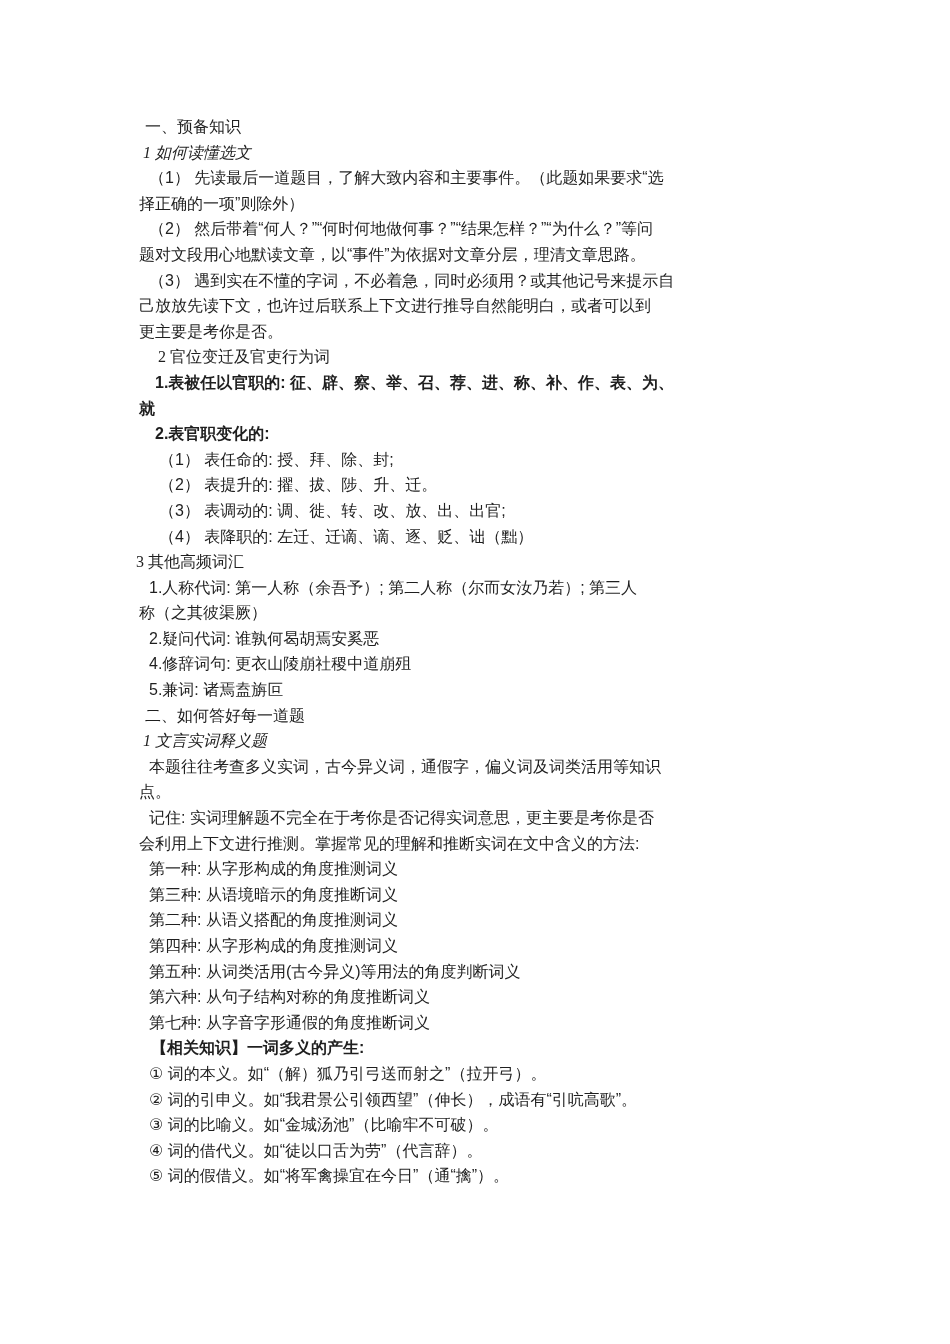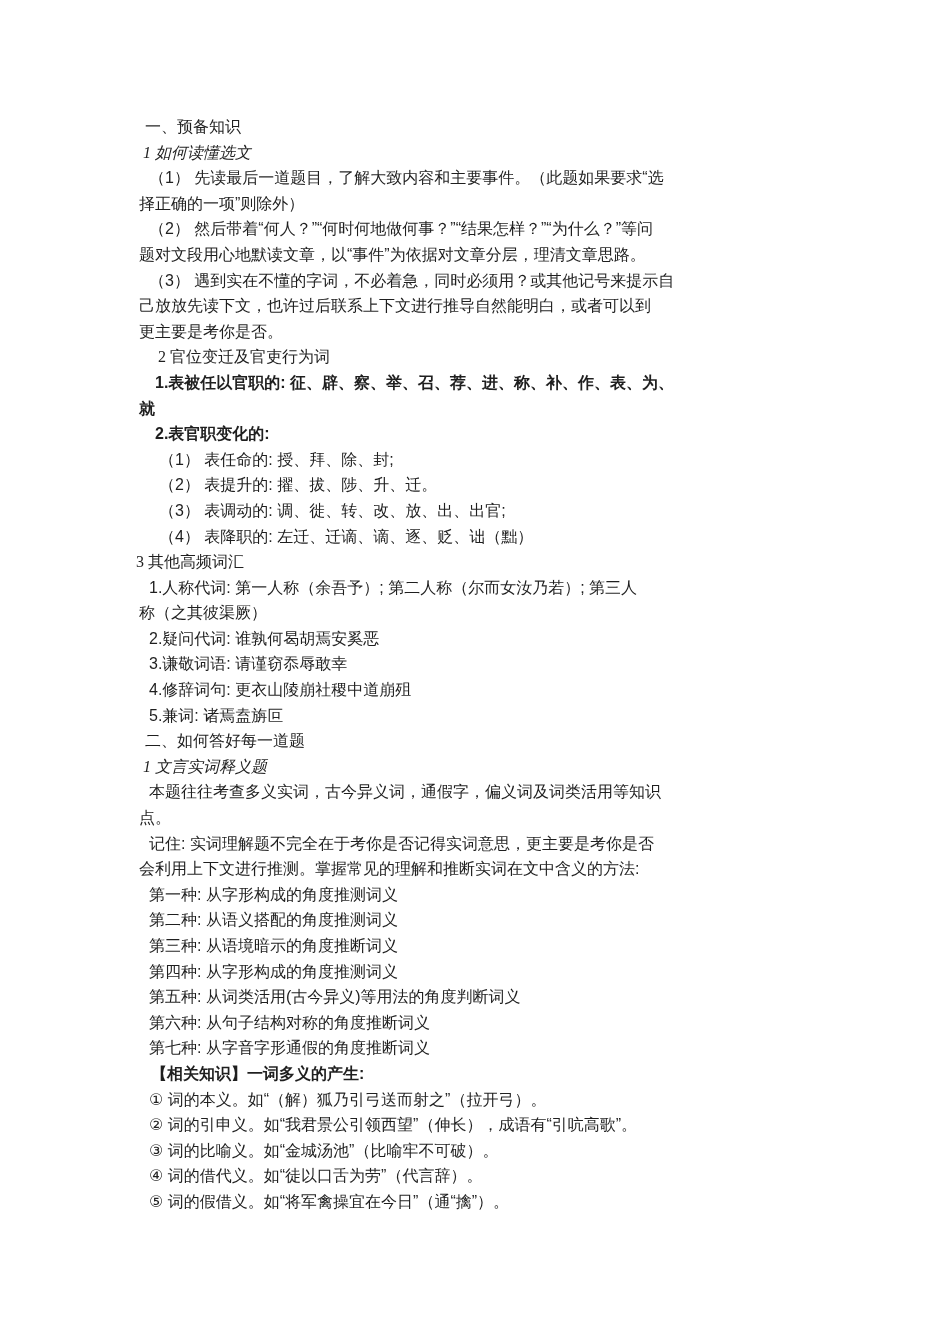--- a/index.html
+++ b/index.html
@@ -62,32 +62,31 @@
       <div class="line b2">就</div>
       <div class="line b1">2.表官职变化的:</div>
       <div class="line li">（1） 表任命的: 授、拜、除、封;</div>
       <div class="line li">（2） 表提升的: 擢、拔、陟、升、迁。</div>
       <div class="line li">（3） 表调动的: 调、徙、转、改、放、出、出官;</div>
       <div class="line li">（4） 表降职的: 左迁、迁谪、谪、逐、贬、诎（黜）</div>
       <div class="line sub3">3 其他高频词汇</div>
       <div class="line p1">1.人称代词: 第一人称（余吾予）; 第二人称（尔而女汝乃若）; 第三人</div>
       <div class="line p2">称（之其彼渠厥）</div>
       <div class="line p1">2.疑问代词: 谁孰何曷胡焉安奚恶</div>
-      <div class="line p1">3.谦敬词语: 请谨窃忝辱敢幸</div>
       <div class="line p1">4.修辞词句: 更衣山陵崩社稷中道崩殂</div>
       <div class="line p1">5.兼词: 诸焉盍旃叵</div>
       <div class="line sec">二、如何答好每一道题</div>
       <div class="line sub">1 文言实词释义题</div>
       <div class="line p1">本题往往考查多义实词，古今异义词，通假字，偏义词及词类活用等知识</div>
       <div class="line p2">点。</div>
       <div class="line p1">记住: 实词理解题不完全在于考你是否记得实词意思，更主要是考你是否</div>
       <div class="line p2">会利用上下文进行推测。掌握常见的理解和推断实词在文中含义的方法:</div>
       <div class="line p1">第一种: 从字形构成的角度推测词义</div>
+      <div class="line p1">第三种: 从语境暗示的角度推断词义</div>
       <div class="line p1">第二种: 从语义搭配的角度推测词义</div>
-      <div class="line p1">第三种: 从语境暗示的角度推断词义</div>
       <div class="line p1">第四种: 从字形构成的角度推测词义</div>
       <div class="line p1">第五种: 从词类活用(古今异义)等用法的角度判断词义</div>
       <div class="line p1">第六种: 从句子结构对称的角度推断词义</div>
       <div class="line p1">第七种: 从字音字形通假的角度推断词义</div>
       <div class="line bt">【相关知识】一词多义的产生:</div>
       <div class="line p1">① 词的本义。如“（解）狐乃引弓送而射之”（拉开弓）。</div>
       <div class="line p1">② 词的引申义。如“我君景公引领西望”（伸长），成语有“引吭高歌”。</div>
       <div class="line p1">③ 词的比喻义。如“金城汤池”（比喻牢不可破）。</div>
       <div class="line p1">④ 词的借代义。如“徒以口舌为劳”（代言辞）。</div>
       <div class="line p1">⑤ 词的假借义。如“将军禽操宜在今日”（通“擒”）。</div>

